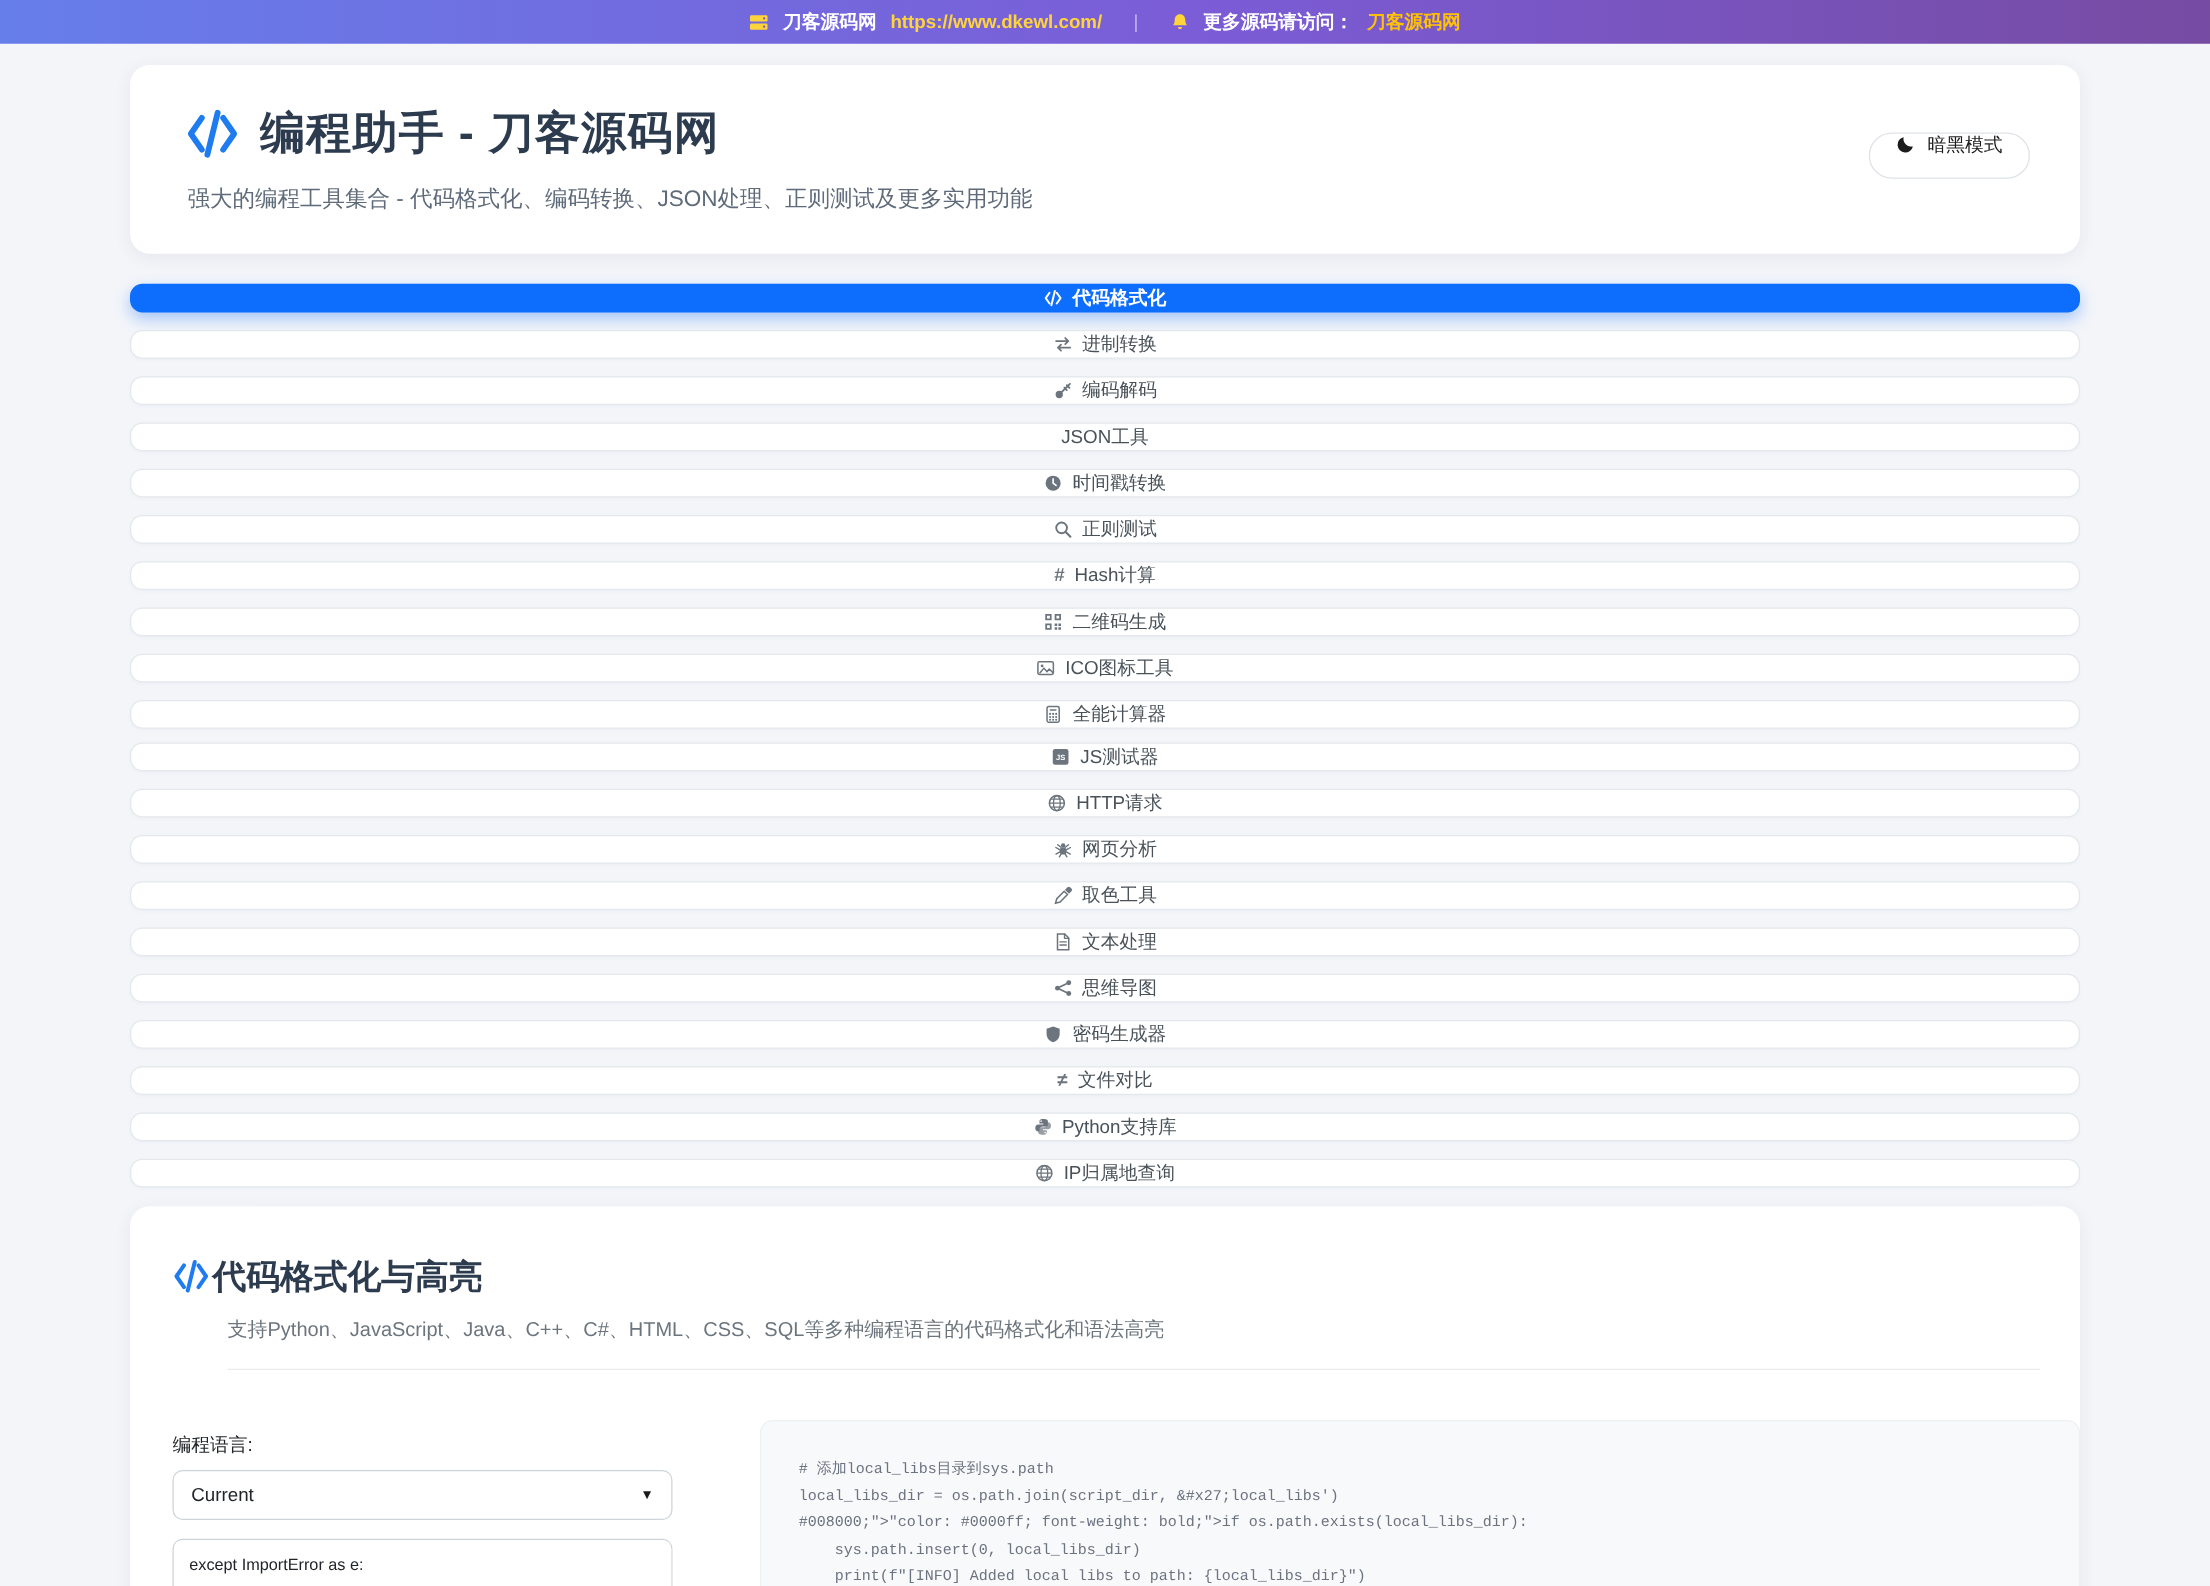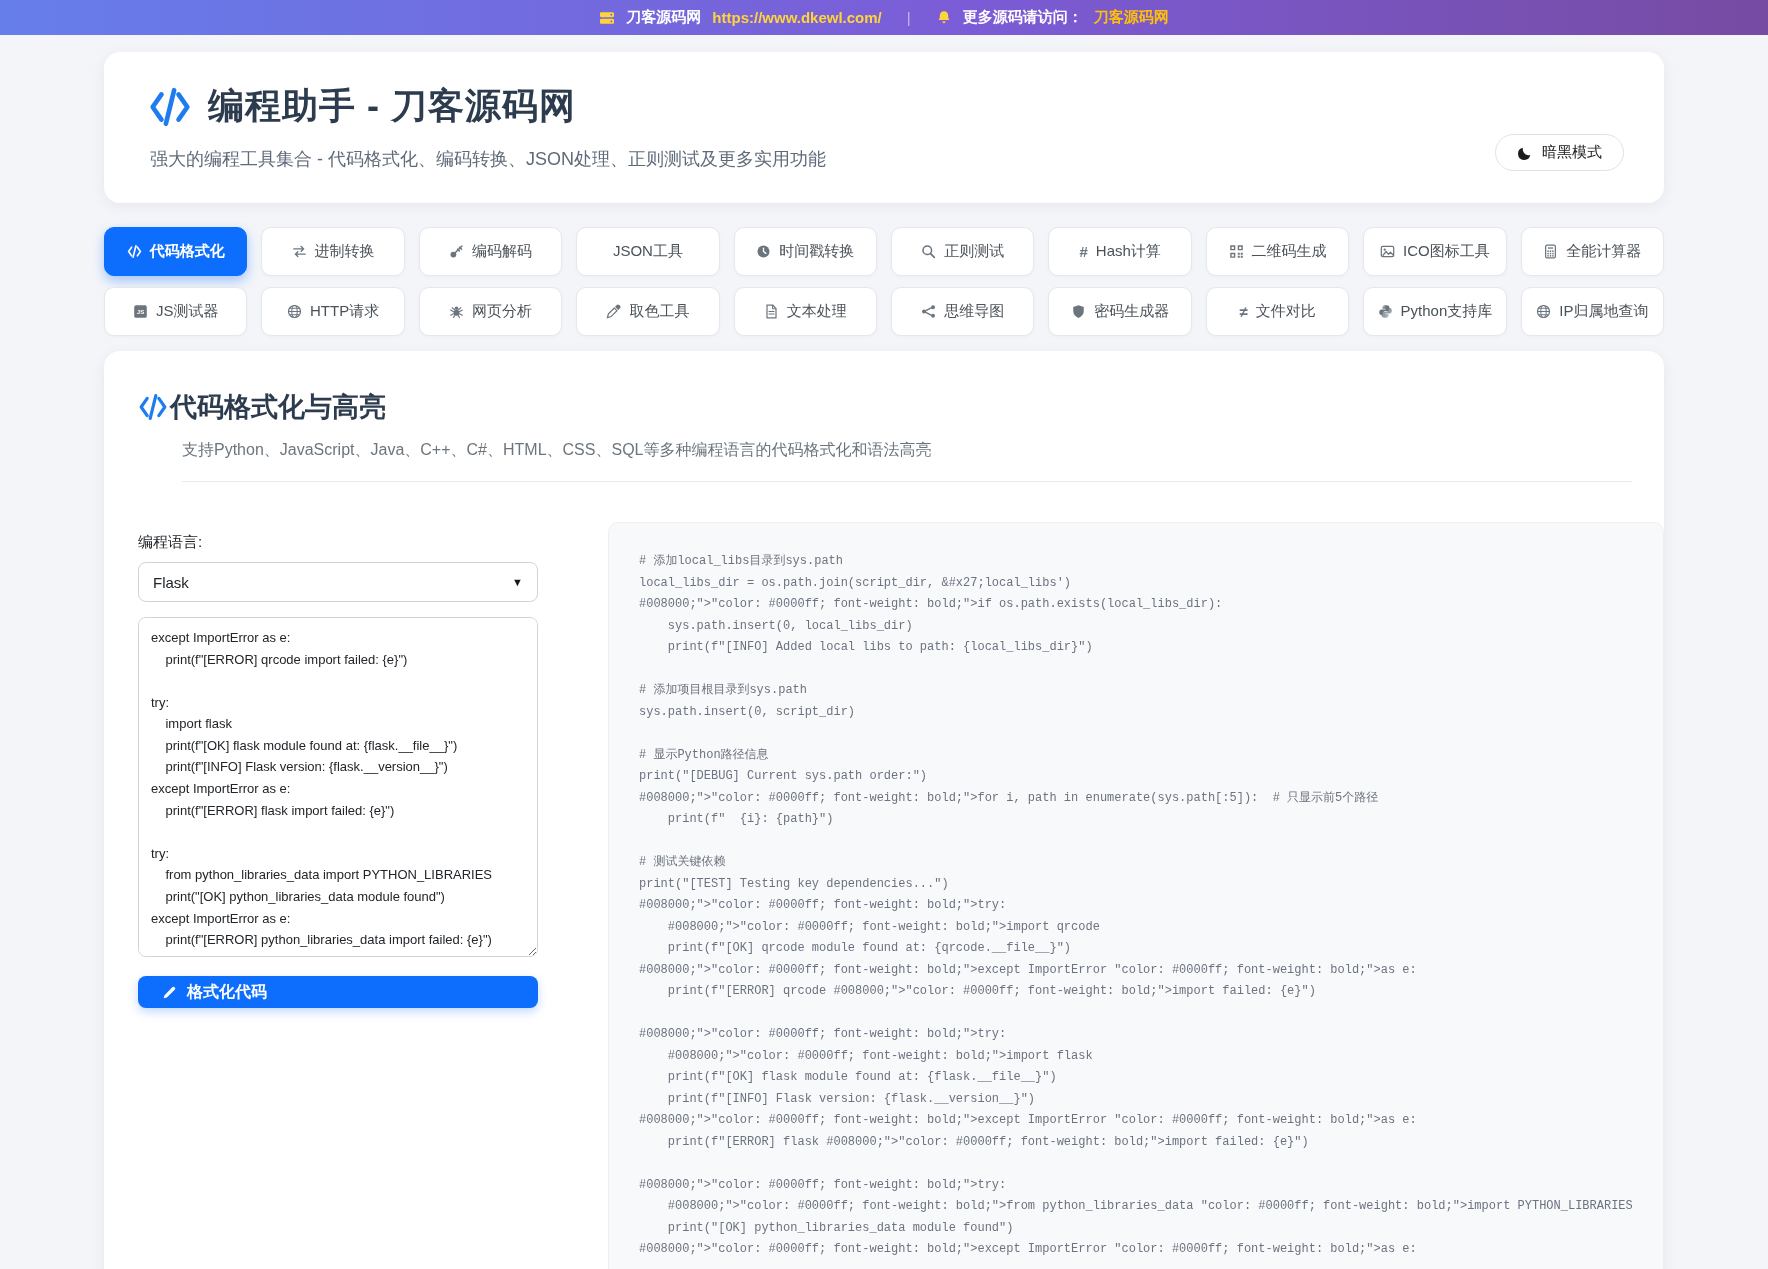--- a/index.html
+++ b/index.html
@@ -27,31 +27,31 @@
 
   
   .card { background:#fff; border-radius:16px; box-shadow:0 3px 14px rgba(50,60,80,.07); }
   .header-card { padding:30px 40px 32px 44px; display:flex; justify-content:space-between; }
   .title-row { display:flex; align-items:center; gap:16px; }
   .title-row .big-icon { color:#1f7cf0; }
   .title-row .big-icon svg { width:44px; height:44px; }
   h1.page-title { margin:0; font-size:36px; color:#2d3b4e; letter-spacing:1px; }
   .header-sub { margin:16px 0 0 2px; font-size:18px; color:#5f6b7a; }
   .dark-btn {
-    align-self:flex-start; margin-top:52px;
+    align-self:flex-start; margin-top:24px;
     height:37px; padding:0 21px; border-radius:20px;
     border:1px solid #dfe3e8; background:#fff; cursor:pointer;
     font-size:15px; color:#1c1c1c; font-family:inherit;
-    display:flex; align-items:center; gap:9px;
+    display:flex; gap:9px;
   }
   .dark-btn svg { width:16px; height:16px; color:#1c1c1c; }
 
   
   .toolbar { margin-top:24px; }
-  .tool-row { display:flex; gap:14px; margin-bottom:11px; }
+  .tool-row { display:flex; gap:14px; margin-bottom:11px;flex-direction:column; }
   .tool-btn {
     flex:1; height:49px; border-radius:10px;
     border:1px solid #e4e7ec; background:#fff; cursor:pointer;
     font-family:inherit; font-size:15px; color:#4a5259;
     display:inline-flex; align-items:center; justify-content:center; gap:8px;
     box-shadow:0 1px 3px rgba(60,70,90,.04);
   }
   .tool-btn .t-icon { display:inline-flex; color:#6c757d; }
   .tool-btn .t-icon svg { width:15px; height:15px; }
   .tool-btn .t-icon.txt-icon { font-size:15px; font-weight:bold; line-height:1; }
@@ -350,21 +350,21 @@
           </svg>
         </span>
       <h2 class="section-title">代码格式化与高亮</h2>
     </div>
     <p class="section-sub">支持Python、JavaScript、Java、C++、C#、HTML、CSS、SQL等多种编程语言的代码格式化和语法高亮</p>
 
     <div class="work">
       <div class="left-col">
         <p class="field-label">编程语言:</p>
         <div class="select-box">
-          <span>Flask</span>
+          <span>Current</span>
           <span class="arrow">▼</span>
         </div>
         <textarea class="code-input" spellcheck="false" style="">except ImportError as e:
     print(f"[ERROR] qrcode import failed: {e}")
 
 try:
     import flask
     print(f"[OK] flask module found at: {flask.__file__}")
     print(f"[INFO] Flask version: {flask.__version__}")
 except ImportError as e:

